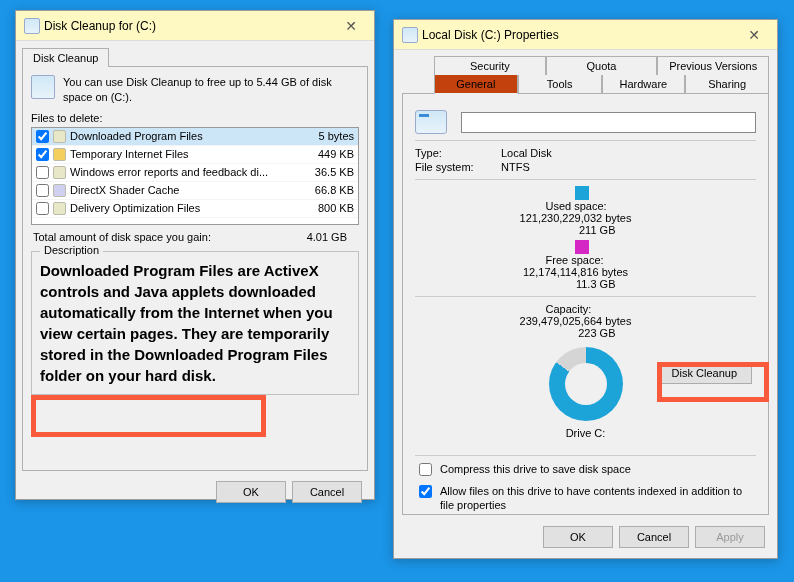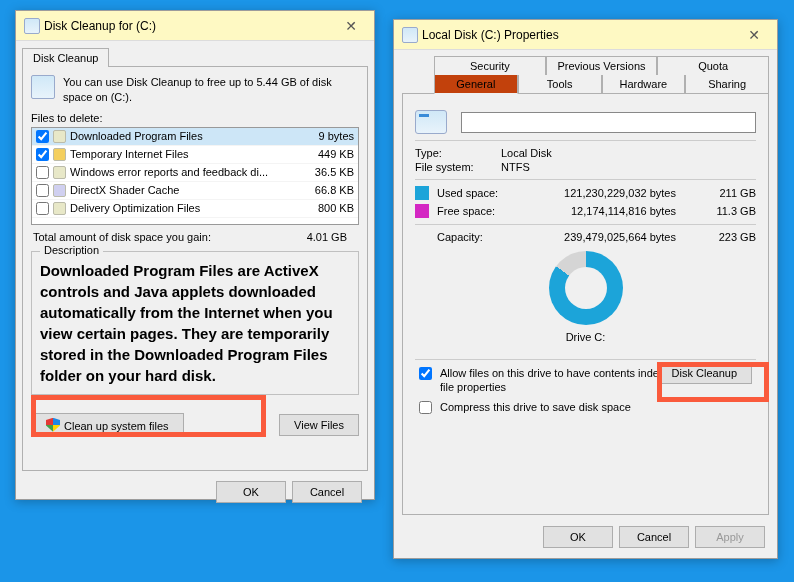--- a/index.html
+++ b/index.html
@@ -220,21 +220,21 @@
     border: 1px solid #888;
     background: #fff;
     padding: 0 4px;
     font-family: inherit;
     font-size: 11px;
   }
   hr.sep { border: none; border-top: 1px solid #ccc; margin: 6px 0; }
   .kv { display: flex; margin: 2px 0; }
   .kv .k { width: 86px; }
   .kv .v { flex: 1; }
-  .space-row { display: flex; align-items: center; margin: 4px 0; }
+  .space-row { display: flex; align-items: center; margin: 4px 12px; flex-direction: column; }
   .swatch { width: 14px; height: 14px; margin-right: 8px; }
   .swatch.used { background: #1ca4d9; }
   .swatch.free { background: #d427c3; }
   .space-row .sname { width: 80px; }
   .space-row .sbytes { flex: 1; text-align: right; padding-right: 20px; }
   .space-row .ssize { width: 60px; text-align: right; }
   .donut-wrap {
     display: flex;
     flex-direction: column;
     align-items: center;
@@ -284,21 +284,21 @@
       <div class="intro">
         <span class="disk-icon"></span>
         <div class="intro-text">You can use Disk Cleanup to free up to 5.44 GB of disk space on  (C:).</div>
       </div>
       <div class="label-line">Files to delete:</div>
       <div class="file-list" id="file-list">
           <div class="file-row">
             <input type="checkbox" checked="" style="">
             <span class="tiny-icon"></span>
             <span class="fname">Downloaded Program Files</span>
-            <span class="fsize">9 bytes</span>
+            <span class="fsize">5 bytes</span>
           </div>
           <div class="file-row">
             <input type="checkbox" checked="" style="">
             <span class="tiny-icon lock"></span>
             <span class="fname">Temporary Internet Files</span>
             <span class="fsize">449 KB</span>
           </div>
           <div class="file-row">
             <input type="checkbox" style="">
             <span class="tiny-icon"></span>
@@ -319,44 +319,40 @@
           </div>
         </div>
       <div class="total-row">
         <span>Total amount of disk space you gain:</span>
         <span class="tval">4.01 GB</span>
       </div>
       <div class="groupbox">
         <span class="legend">Description</span>
         <div class="desc-text">Downloaded Program Files are ActiveX controls and Java applets downloaded automatically from the Internet when you view certain pages. They are temporarily stored in the Downloaded Program Files folder on your hard disk.</div>
       </div>
-      <div class="button-row" style="justify-content:space-between;margin-top:18px">
-        <button class="winbtn"><span class="shield"></span><span>Clean up system files</span></button>
-        <button class="winbtn">View Files</button>
-      </div>
     </div>
   </div>
   <div class="dialog-footer">
     <button class="winbtn">OK</button>
     <button class="winbtn">Cancel</button>
   </div>
 </div>
 <div class="highlight-box" style="left:31px;top:395px;width:235px;height:42px"></div>
 
 <div class="window" id="dlg2">
   <div class="titlebar">
     <span class="disk-icon" style="width:16px;height:16px"></span>
     <span class="title">Local Disk (C:) Properties</span>
     <span class="close">✕</span>
   </div>
   <div class="tab-strip2">
     <div class="tab-row top" id="tabs-top">
         <span class="tab2">Security</span>
+        <span class="tab2">Quota</span>
         <span class="tab2">Previous Versions</span>
-        <span class="tab2">Quota</span>
       </div>
     <div class="tab-row bottom" id="tabs-bottom">
         <span class="tab2 active">General</span>
         <span class="tab2">Tools</span>
         <span class="tab2">Hardware</span>
         <span class="tab2">Sharing</span>
       </div>
   </div>
   <div class="tab-body2">
     <div class="prop-row">
@@ -394,26 +390,26 @@
     </div>
     <div class="donut-wrap">
       <div class="donut"></div>
       <div class="donut-label">Drive C:</div>
     </div>
     <div class="diskcleanup-btn-wrap">
       <button class="winbtn">Disk Cleanup</button>
     </div>
     <hr class="sep" style="margin-top:16px">
     <div class="checkbox-row">
+      <input type="checkbox" style="">
+      <span>Compress this drive to save disk space</span>
+    </div>
+    <div class="checkbox-row">
       <input type="checkbox" checked="" style="">
       <span>Allow files on this drive to have contents indexed in addition to file properties</span>
-    </div>
-    <div class="checkbox-row">
-      <input type="checkbox" style="">
-      <span>Compress this drive to save disk space</span>
     </div>
   </div>
   <div class="dialog-footer">
     <button class="winbtn">OK</button>
     <button class="winbtn">Cancel</button>
     <button class="winbtn" disabled="">Apply</button>
   </div>
 </div>
 <div class="highlight-box" style="left:657px;top:362px;width:112px;height:40px"></div>
 

